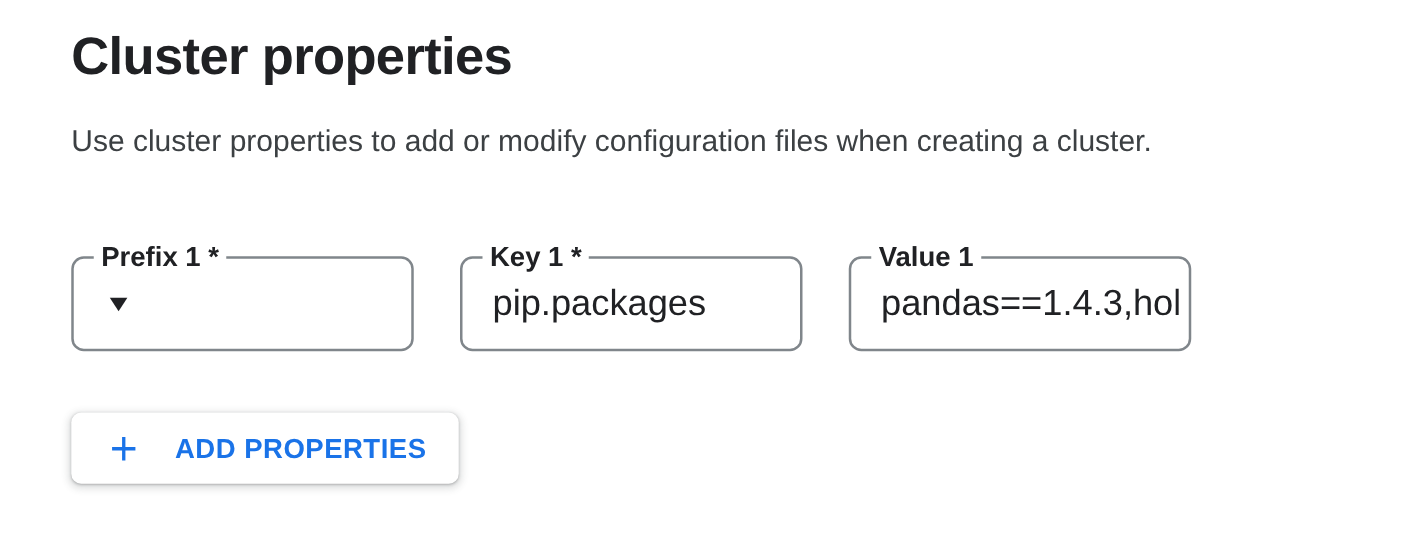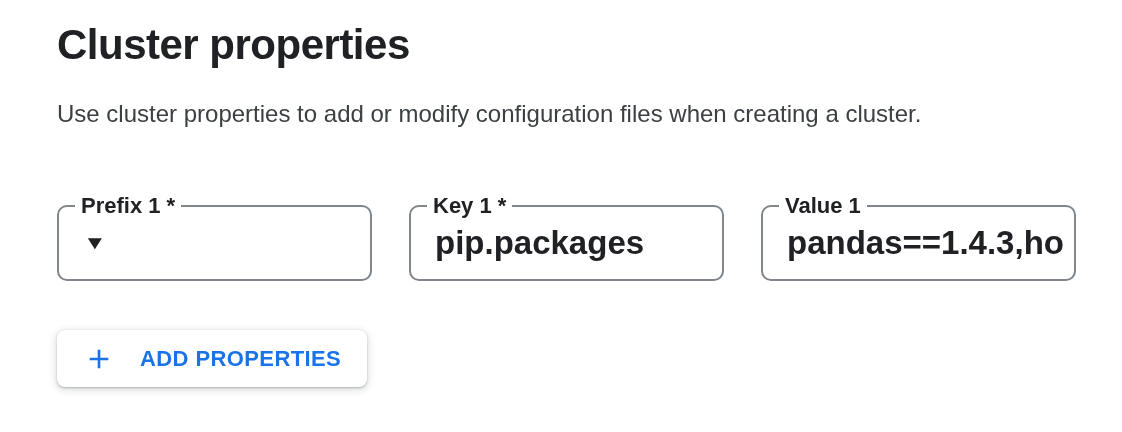--- a/index.html
+++ b/index.html
@@ -32,21 +32,21 @@
     color:var(--text_secondary);
   }
 
   .fields-row{
     margin-top:77px;
     display:flex;
     gap:37px;
   }
   .field{
     position:relative;
-    width:315px;height:76px;
+    width:274px;height:76px;
     border:2px solid var(--field_border);
     border-radius:10px;
     background:var(--background);
     display:flex;align-items:center;
   }
   .field-label{
     position:absolute;top:-15px;left:16px;
     background:var(--background);
     padding:0 6px;
     font-size:22px;line-height:28px;
@@ -69,21 +69,21 @@
     font-size:24px;line-height:1;
     color:var(--text_primary);
     transform:scaleY(0.78);
   }
   .text-input{
     width:100%;height:100%;
     border:none;outline:none;background:transparent;
     border-radius:10px;
     padding:0 8px 0 24px;
     font-family:inherit;
-    font-size:33px;color:var(--text_primary);font-weight:bold;
+    font-size:29px;color:var(--text_primary);
   }
 
   .add-btn{
     margin-top:49px;margin-left:0;
     display:inline-flex;align-items:center;gap:25px;
     height:57px;padding:0 26px;
     border:none;border-radius:8px;
     background:var(--background);
     box-shadow:0 1px 2px rgba(60,64,67,.30),0 2px 6px 2px rgba(60,64,67,.15);
     color:var(--accent);

